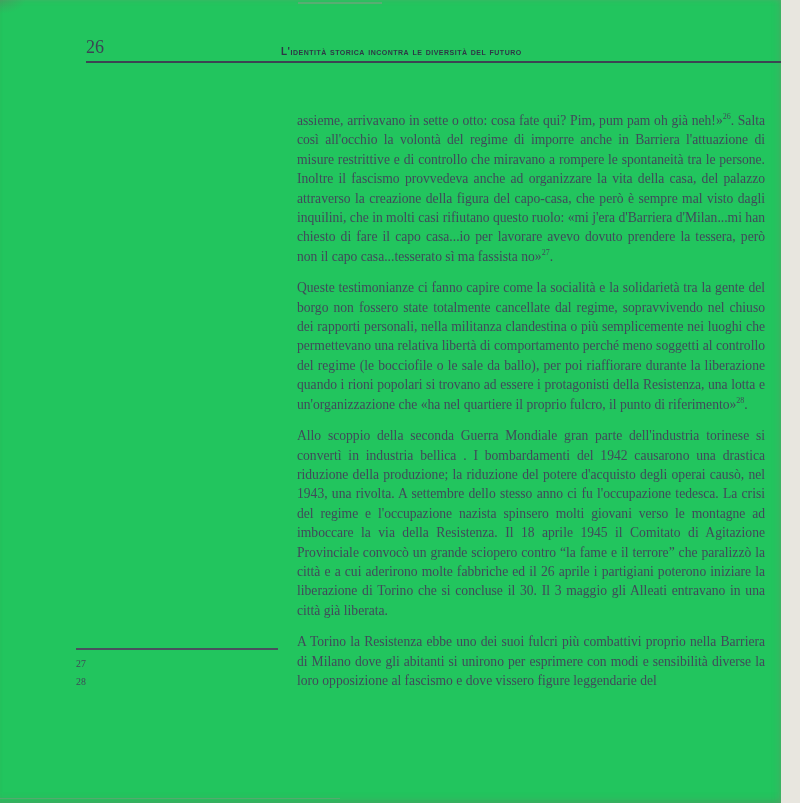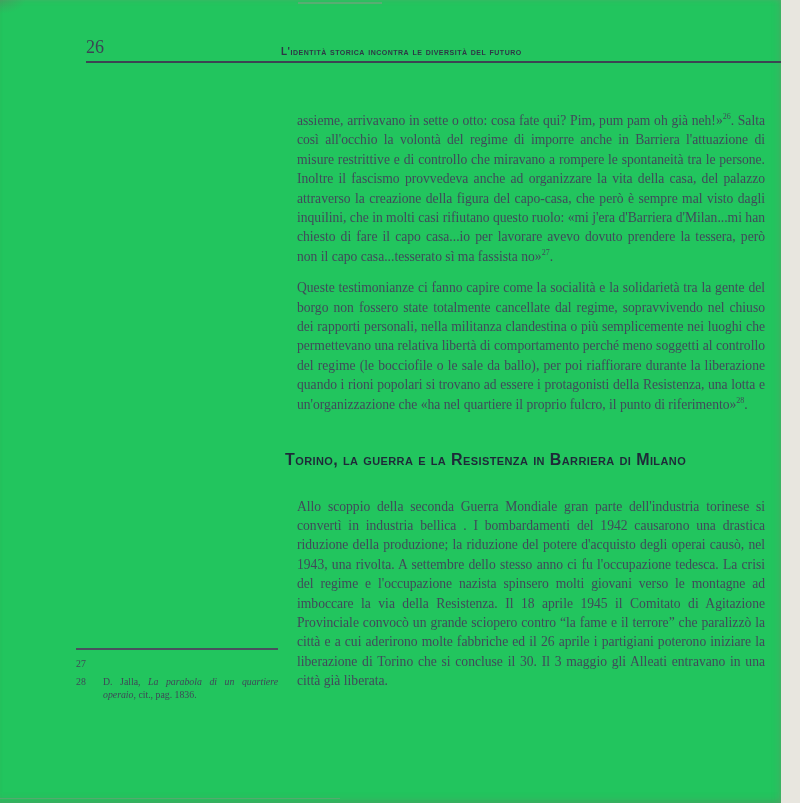--- a/index.html
+++ b/index.html
@@ -93,29 +93,28 @@
   <div class="edge-bottom-line"></div>
 
   <div class="page-number">26</div>
   <div class="running-header">L'identità storica incontra le diversità del futuro</div>
   <div class="header-rule"></div>
 
   <div class="main-text">
     <p><span>assieme, arrivavano in sette o otto: cosa fate qui? Pim, pum pam oh già neh!»</span><sup>26</sup><span>. Salta così all'occhio la volontà del regime di imporre anche in Barriera l'attuazione di misure restrittive e di controllo che miravano a rompere le spontaneità tra le persone. Inoltre il fascismo provvedeva anche ad organizzare la vita della casa, del palazzo attraverso la creazione della figura del capo-casa, che però è sempre mal visto dagli inquilini, che in molti casi rifiutano questo ruolo: «mi j'era d'Barriera d'Milan...mi han chiesto di fare il capo casa...io per lavorare avevo dovuto prendere la tessera, però non il capo casa...tesserato sì ma fassista no»</span><sup>27</sup><span>.</span></p>
     <p><span>Queste testimonianze ci fanno capire come la socialità e la solidarietà tra la gente del borgo non fossero state totalmente cancellate dal regime, sopravvivendo nel chiuso dei rapporti personali, nella militanza clandestina o più semplicemente nei luoghi che permettevano una relativa libertà di comportamento perché meno soggetti al controllo del regime (le bocciofile o le sale da ballo), per poi riaffiorare durante la liberazione quando i rioni popolari si trovano ad essere i protagonisti della Resistenza, una lotta e un'organizzazione che «ha nel quartiere il proprio fulcro, il punto di riferimento»</span><sup>28</sup><span>.</span></p>
 
-    <h2 class="section-heading">Torino, la guerra e la Resistenza in Barriera di Milano</h2>
 
     <p>Allo scoppio della seconda Guerra Mondiale gran parte dell'industria torinese si convertì in industria bellica . I bombardamenti del 1942 causarono una drastica riduzione della produzione; la riduzione del potere d'acquisto degli operai causò, nel 1943, una rivolta. A settembre dello stesso anno ci fu l'occupazione tedesca. La crisi del regime e l'occupazione nazista spinsero molti giovani verso le montagne ad imboccare la via della Resistenza. Il 18 aprile 1945 il Comitato di Agitazione Provinciale convocò un grande sciopero contro “la fame e il terrore” che paralizzò la città e a cui aderirono molte fabbriche ed il 26 aprile i partigiani poterono iniziare la liberazione di Torino che si concluse il 30. Il 3 maggio gli Alleati entravano in una città già liberata.</p>
+    <p>A Torino la Resistenza ebbe uno dei suoi fulcri più combattivi proprio nella Barriera di Milano dove gli abitanti si unirono per esprimere con modi e sensibilità diverse la loro opposizione al fascismo e dove vissero figure leggendarie del</p>
   </div>
 
   <div class="footnotes">
     <div class="fn-rule"></div>
     <div class="fn-item">
       <span class="fn-num">27</span>
     </div>
     <div class="fn-item">
       <span class="fn-num">28</span>
-      <span><span>D. Jalla, </span><i>La parabola di un quartiere operaio</i><span>, cit., pag. 1836.</span></span>
     </div>
   </div>
 
 </div>
 
 </body></html>

